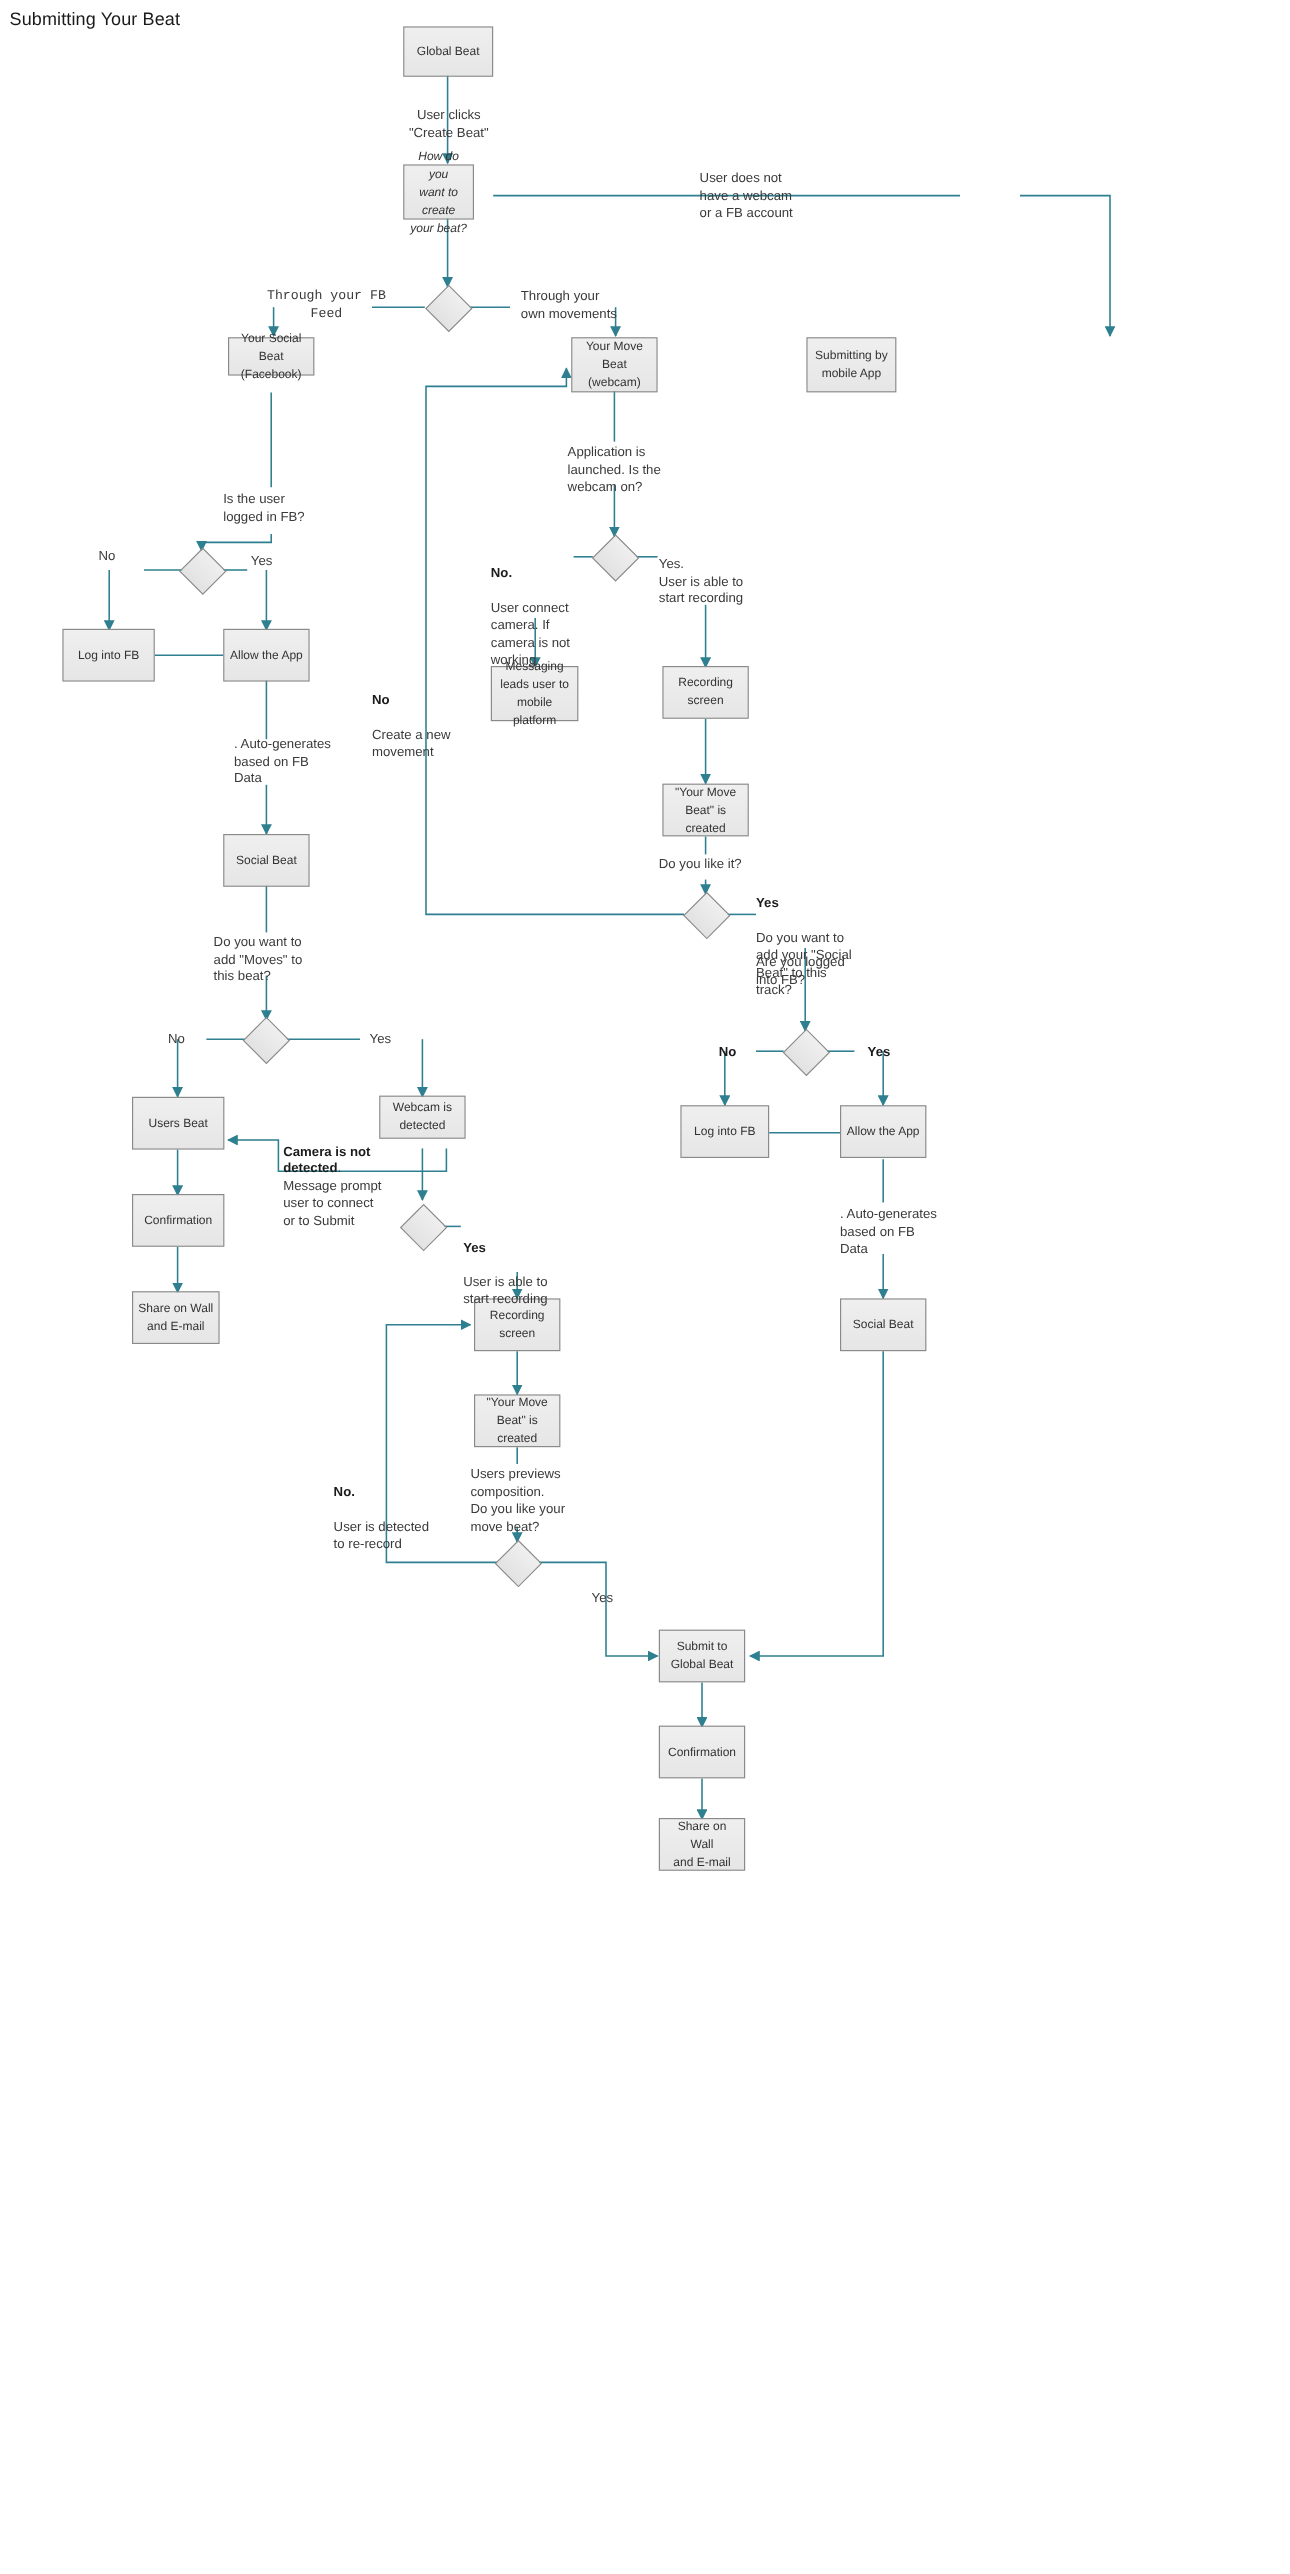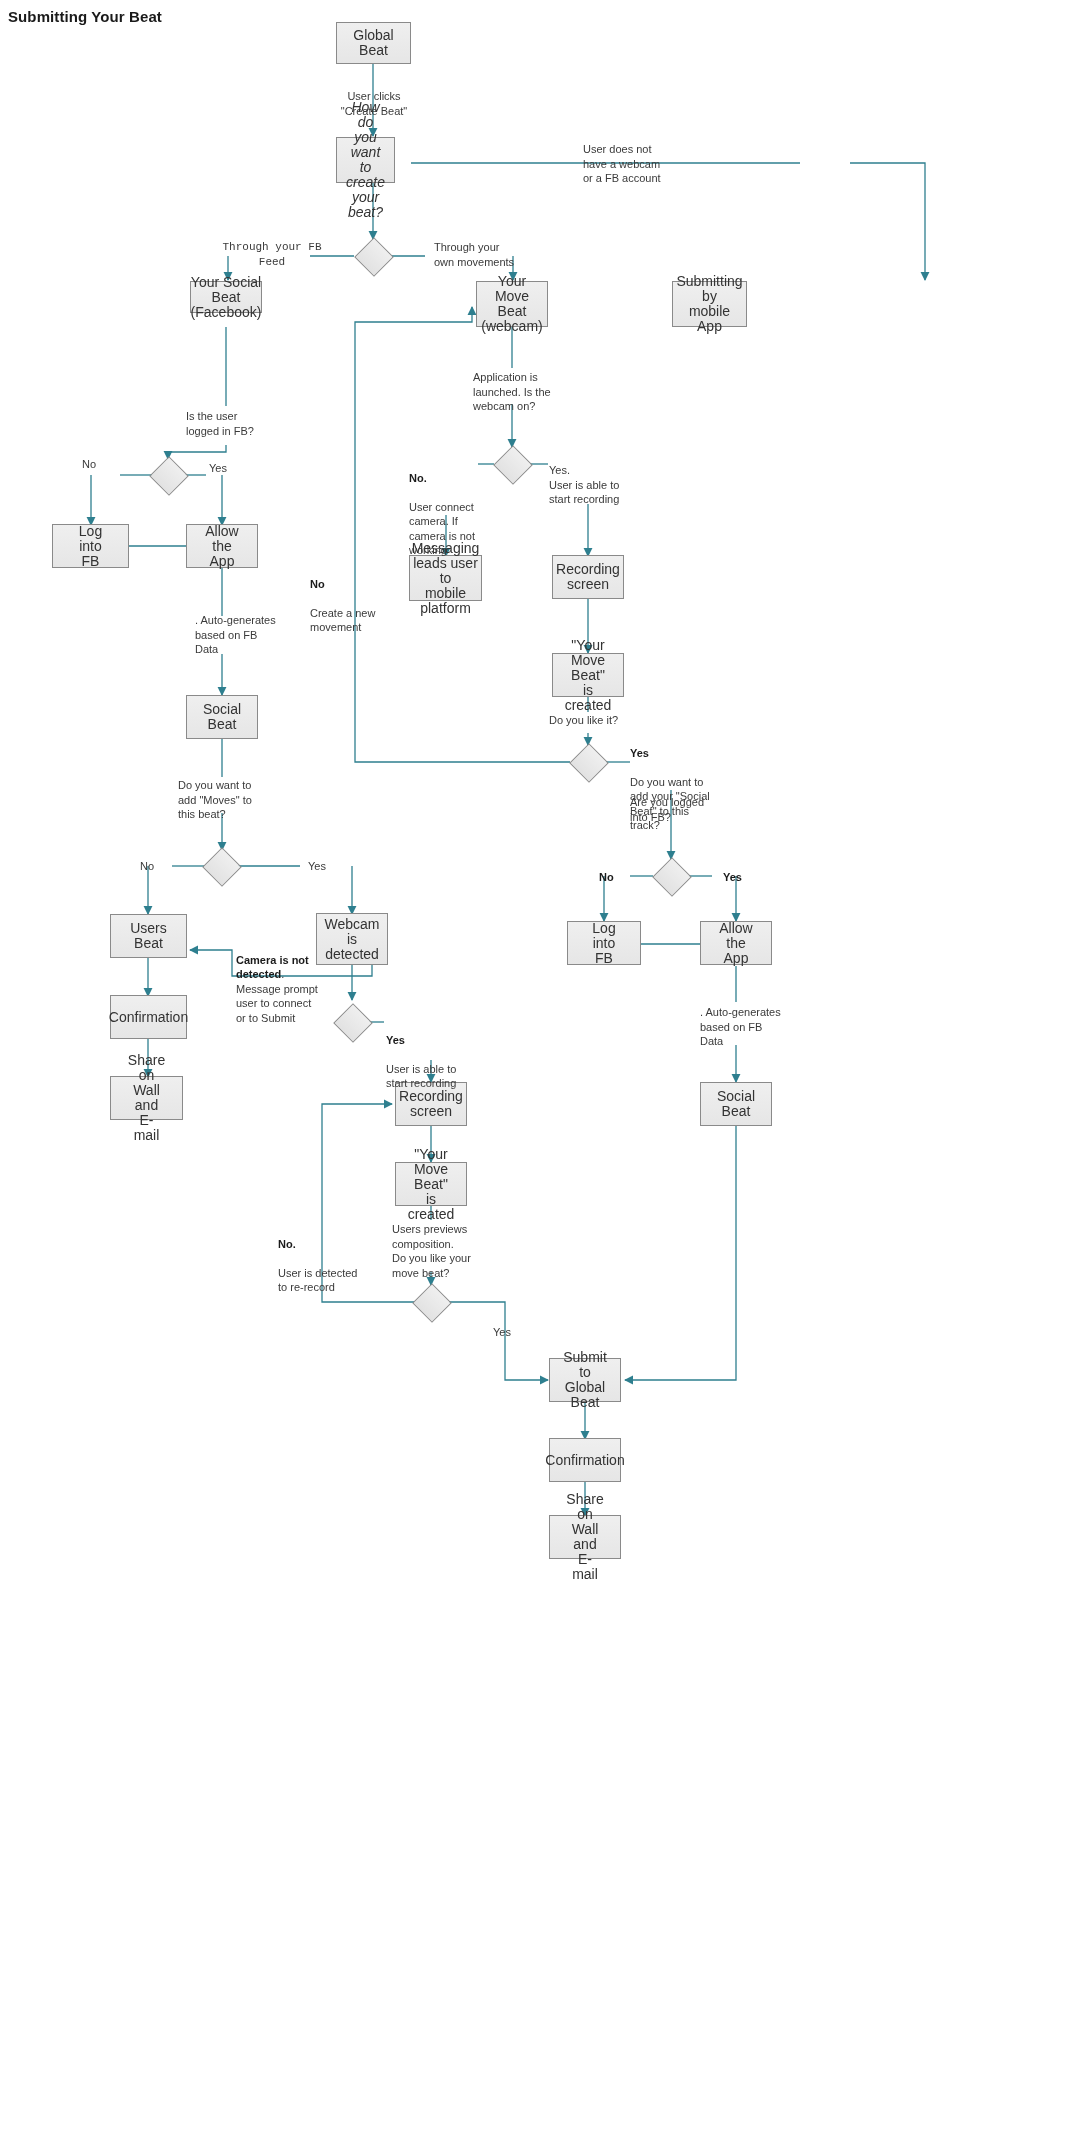--- a/index.html
+++ b/index.html
@@ -4,30 +4,30 @@
 <style>
   html,body{margin:0;padding:0;background:#ffffff;}
   body{
     width:1075px;height:2145px;position:relative;overflow:hidden;
     font-family:"Liberation Sans","DejaVu Sans",sans-serif;
     color:#3a3a3a;
   }
   #canvas{position:absolute;inset:0;width:1075px;height:2145px;}
   .title{
     position:absolute;left:8px;top:8px;
-    font-size:15px;font-weight:bold;color:#1a1a1a;letter-spacing:.1px;
+    font-size:15px;font-weight:normal;color:#1a1a1a;letter-spacing:.1px;
   }
   
   .node{
     position:absolute;box-sizing:border-box;
     background:linear-gradient(180deg,#efefef 0%,#e6e6e6 100%);
     border:1px solid #8a8a8a;
     display:flex;align-items:center;justify-content:center;
-    text-align:center;font-size:14px;line-height:15px;color:#333;
-    padding:2px 19px;white-space:pre-line;
+    text-align:center;font-size:10px;line-height:15px;color:#333;
+    padding:2px 4px;white-space:pre-line;
   }
   .diamond{
     position:absolute;
     background:linear-gradient(180deg,#efefef 0%,#e2e2e2 100%);
     border:1px solid #8a8a8a;
     transform:rotate(45deg);
   }
   .lbl{
     position:absolute;font-size:11px;line-height:14.5px;
     color:#3a3a3a;white-space:pre-line;
@@ -173,21 +173,21 @@
 <div class="node" style="left:552px;top:653px;width:72px;height:44px;">"Your Move
 Beat" is created</div>
 
 <div class="node" style="left:110px;top:914px;width:77px;height:44px;">Users Beat</div>
 
 <div class="node" style="left:110px;top:995px;width:77px;height:44px;">Confirmation</div>
 
 <div class="node" style="left:110px;top:1076px;width:73px;height:44px;">Share on Wall
 and E-mail</div>
 
-<div class="node" style="left:316px;top:913px;width:72px;height:52px;">Webcam is
+<div class="node" style="left:316px;top:913px;width:72px;height:36px;">Webcam is
 detected</div>
 
 <div class="node" style="left:395px;top:1082px;width:72px;height:44px;">Recording
 screen</div>
 
 <div class="node" style="left:395px;top:1162px;width:72px;height:44px;">"Your Move
 Beat" is created</div>
 
 <div class="node" style="left:567px;top:921px;width:74px;height:44px;">Log into FB</div>
 

